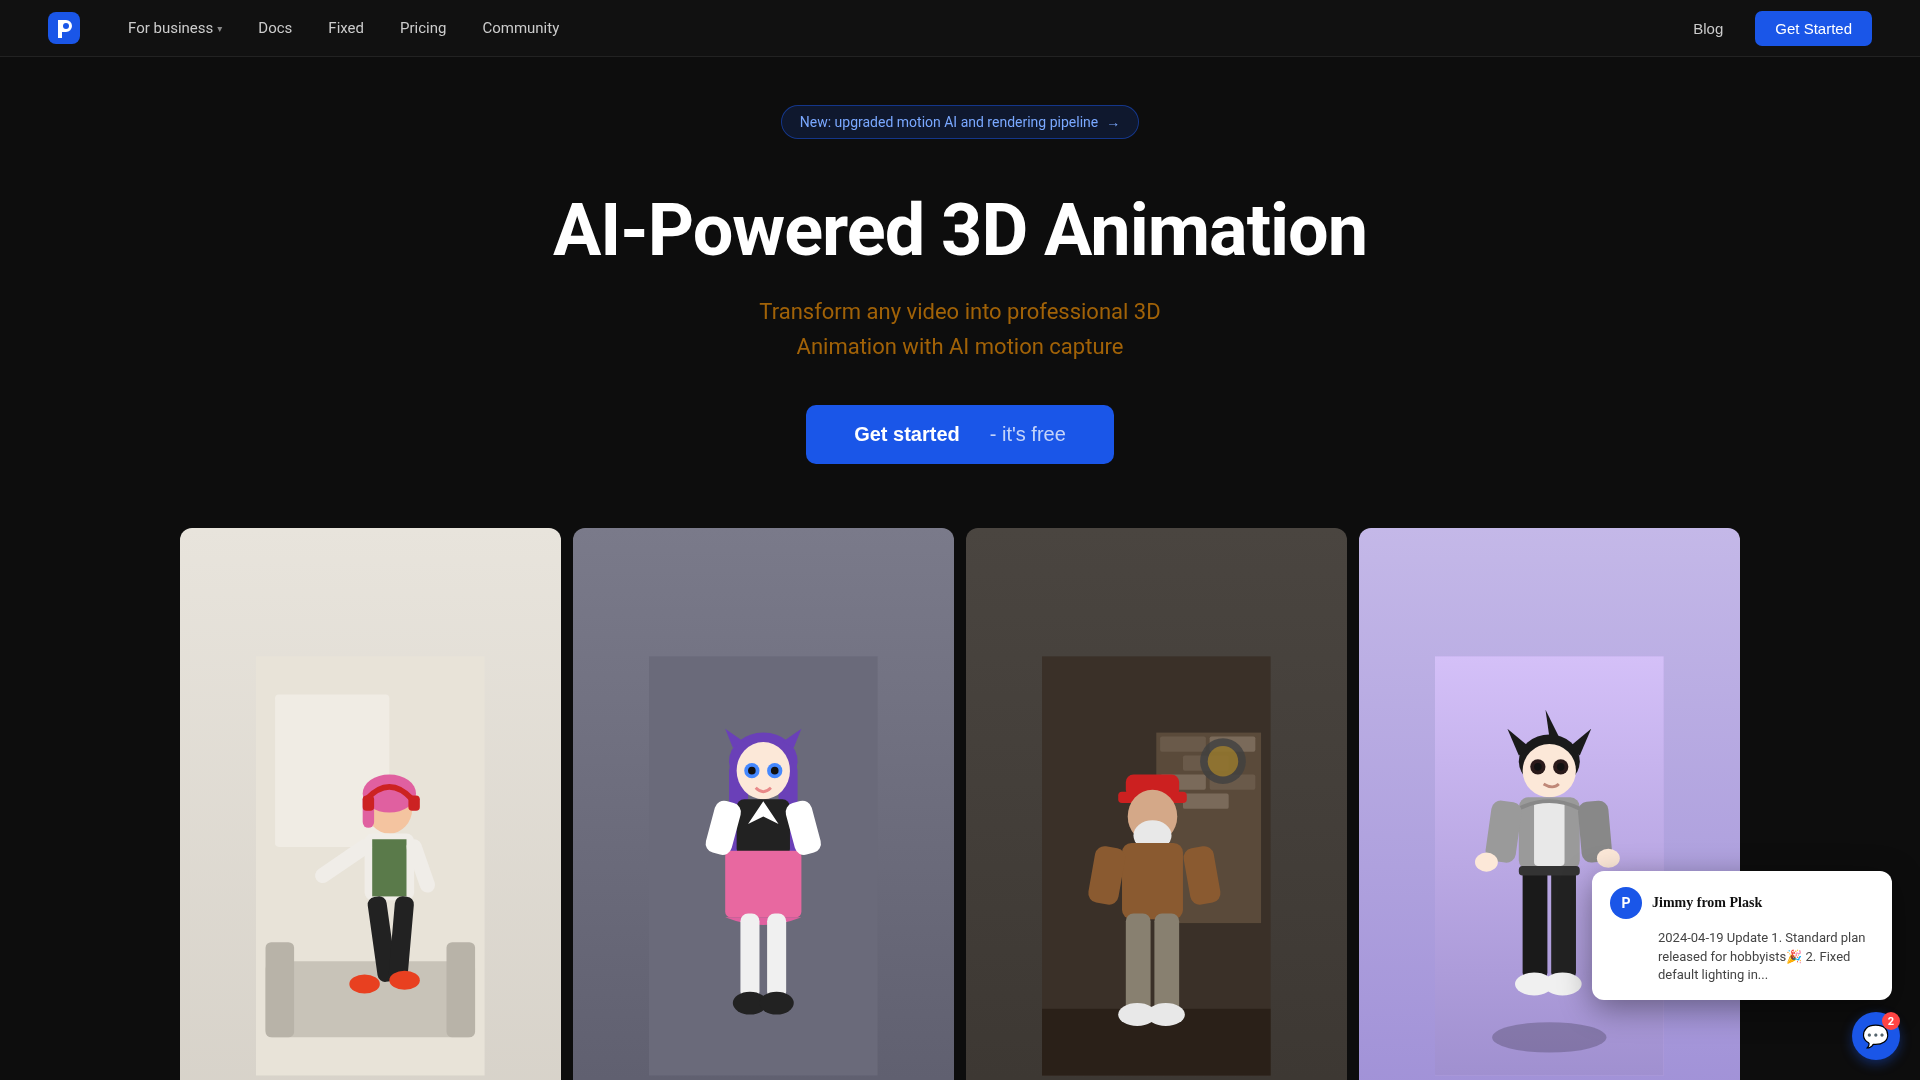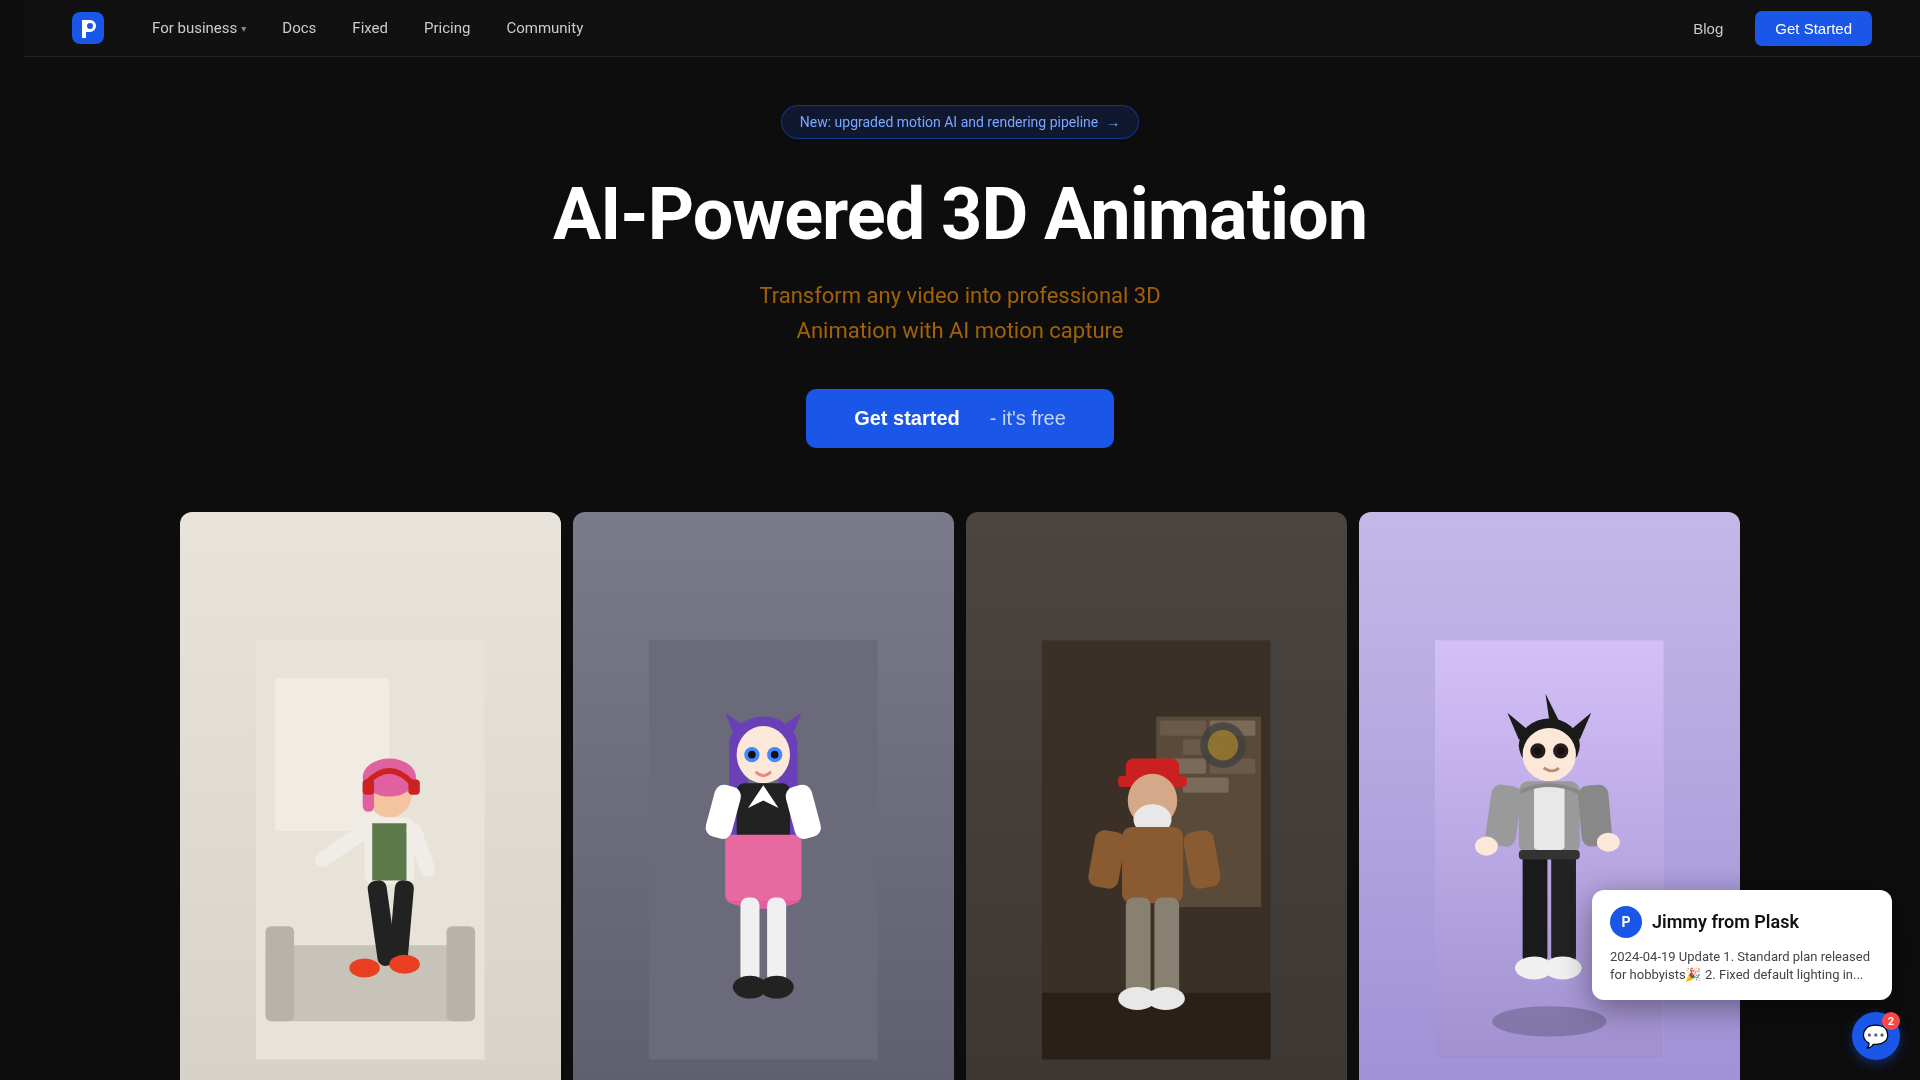--- a/index.html
+++ b/index.html
@@ -17,21 +17,20 @@
       display: flex;
       align-items: center;
       justify-content: space-between;
       padding: 0 48px;
       height: 57px;
       background-color: #111111;
       border-bottom: 1px solid #222;
       position: sticky;
       top: 0;
       z-index: 100;
-      margin-left: 24px;
     }
     .navbar-left {
       display: flex;
       align-items: center;
       gap: 32px;
     }
     .logo {
       display: flex;
       align-items: center;
       gap: 8px;
@@ -98,21 +97,21 @@
       display: inline-flex;
       align-items: center;
       gap: 8px;
       background: rgba(26, 86, 232, 0.15);
       border: 1px solid rgba(26, 86, 232, 0.5);
       color: #7aa8ff;
       padding: 8px 18px;
       border-radius: 999px;
       font-size: 14px;
       cursor: pointer;
-      margin-bottom: 36px;
+      margin-bottom: 52px;
     }
     .announcement-badge .arrow {
       font-size: 14px;
     }
     .hero-title {
       font-size: 72px;
       font-weight: 700;
       color: #ffffff;
       line-height: 1.1;
       margin-bottom: 24px;
@@ -202,28 +201,30 @@
       background: #1a56e8;
       border-radius: 50%;
       display: flex;
       align-items: center;
       justify-content: center;
       color: #fff;
       font-size: 14px;
       font-weight: 700;
     }
     .chat-sender {
-      font-size: 18px;
+      font-size: 14px;
       font-weight: 600;
       color: #111;
+      font-family: Liberation Serif, serif;
     }
     .chat-message {
       font-size: 13px;
       color: #444;
       line-height: 1.4;
+      margin-left: 48px;
     }
     .chat-bubble {
       position: fixed;
       bottom: 20px;
       right: 20px;
       width: 48px;
       height: 48px;
       background: #1a56e8;
       border-radius: 50%;
       display: flex;

